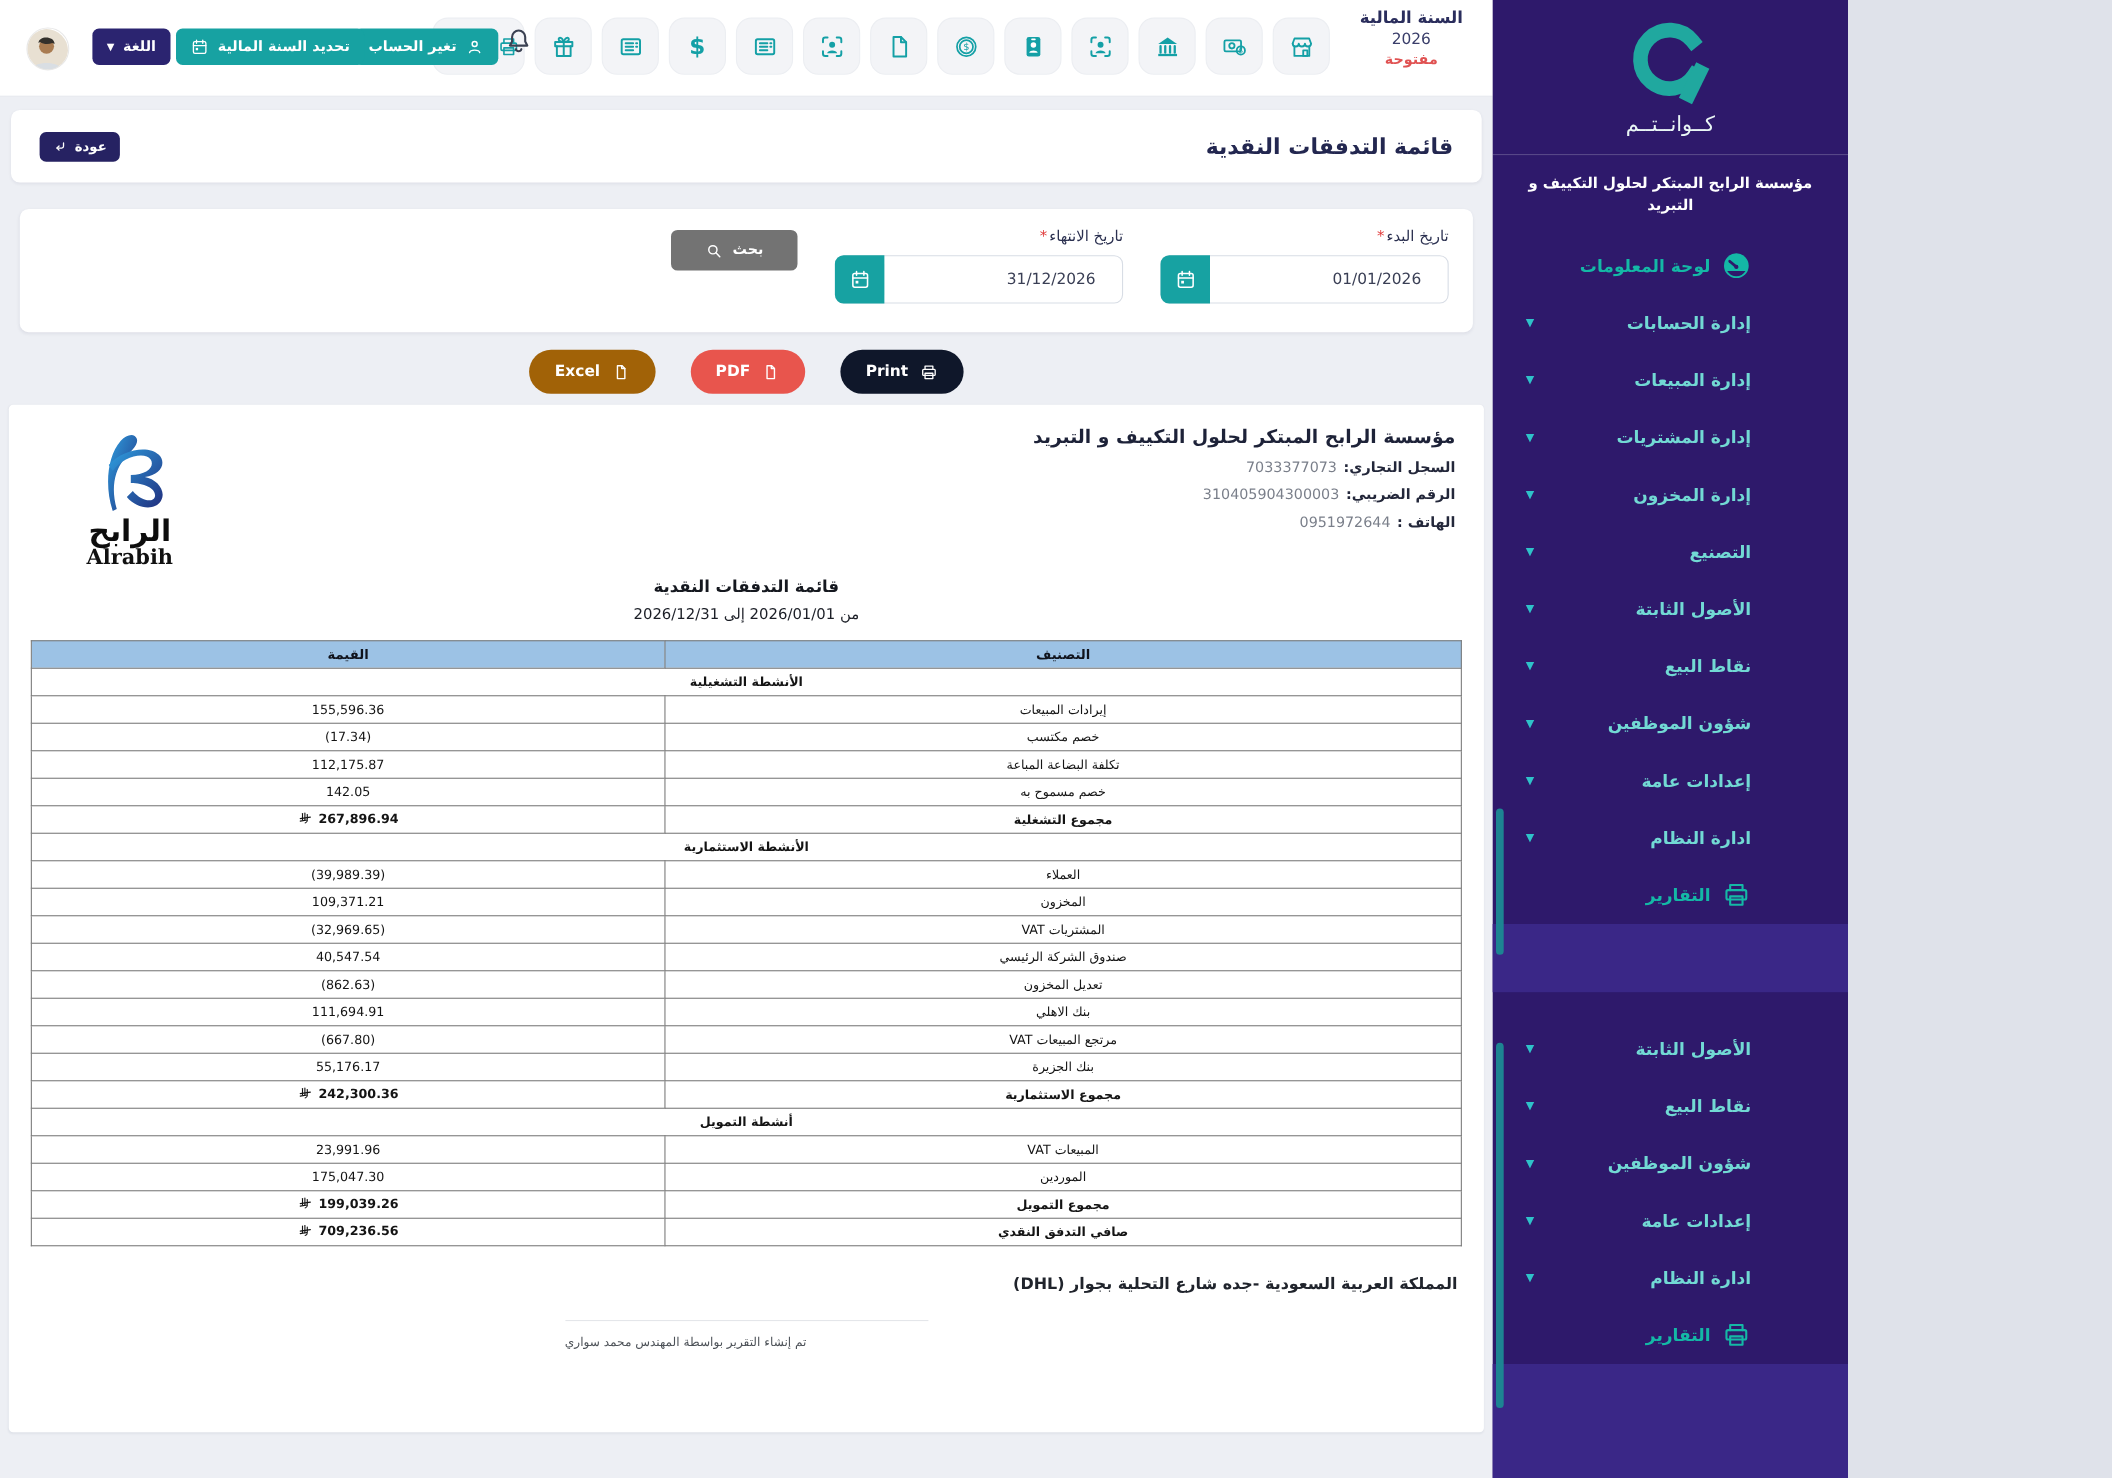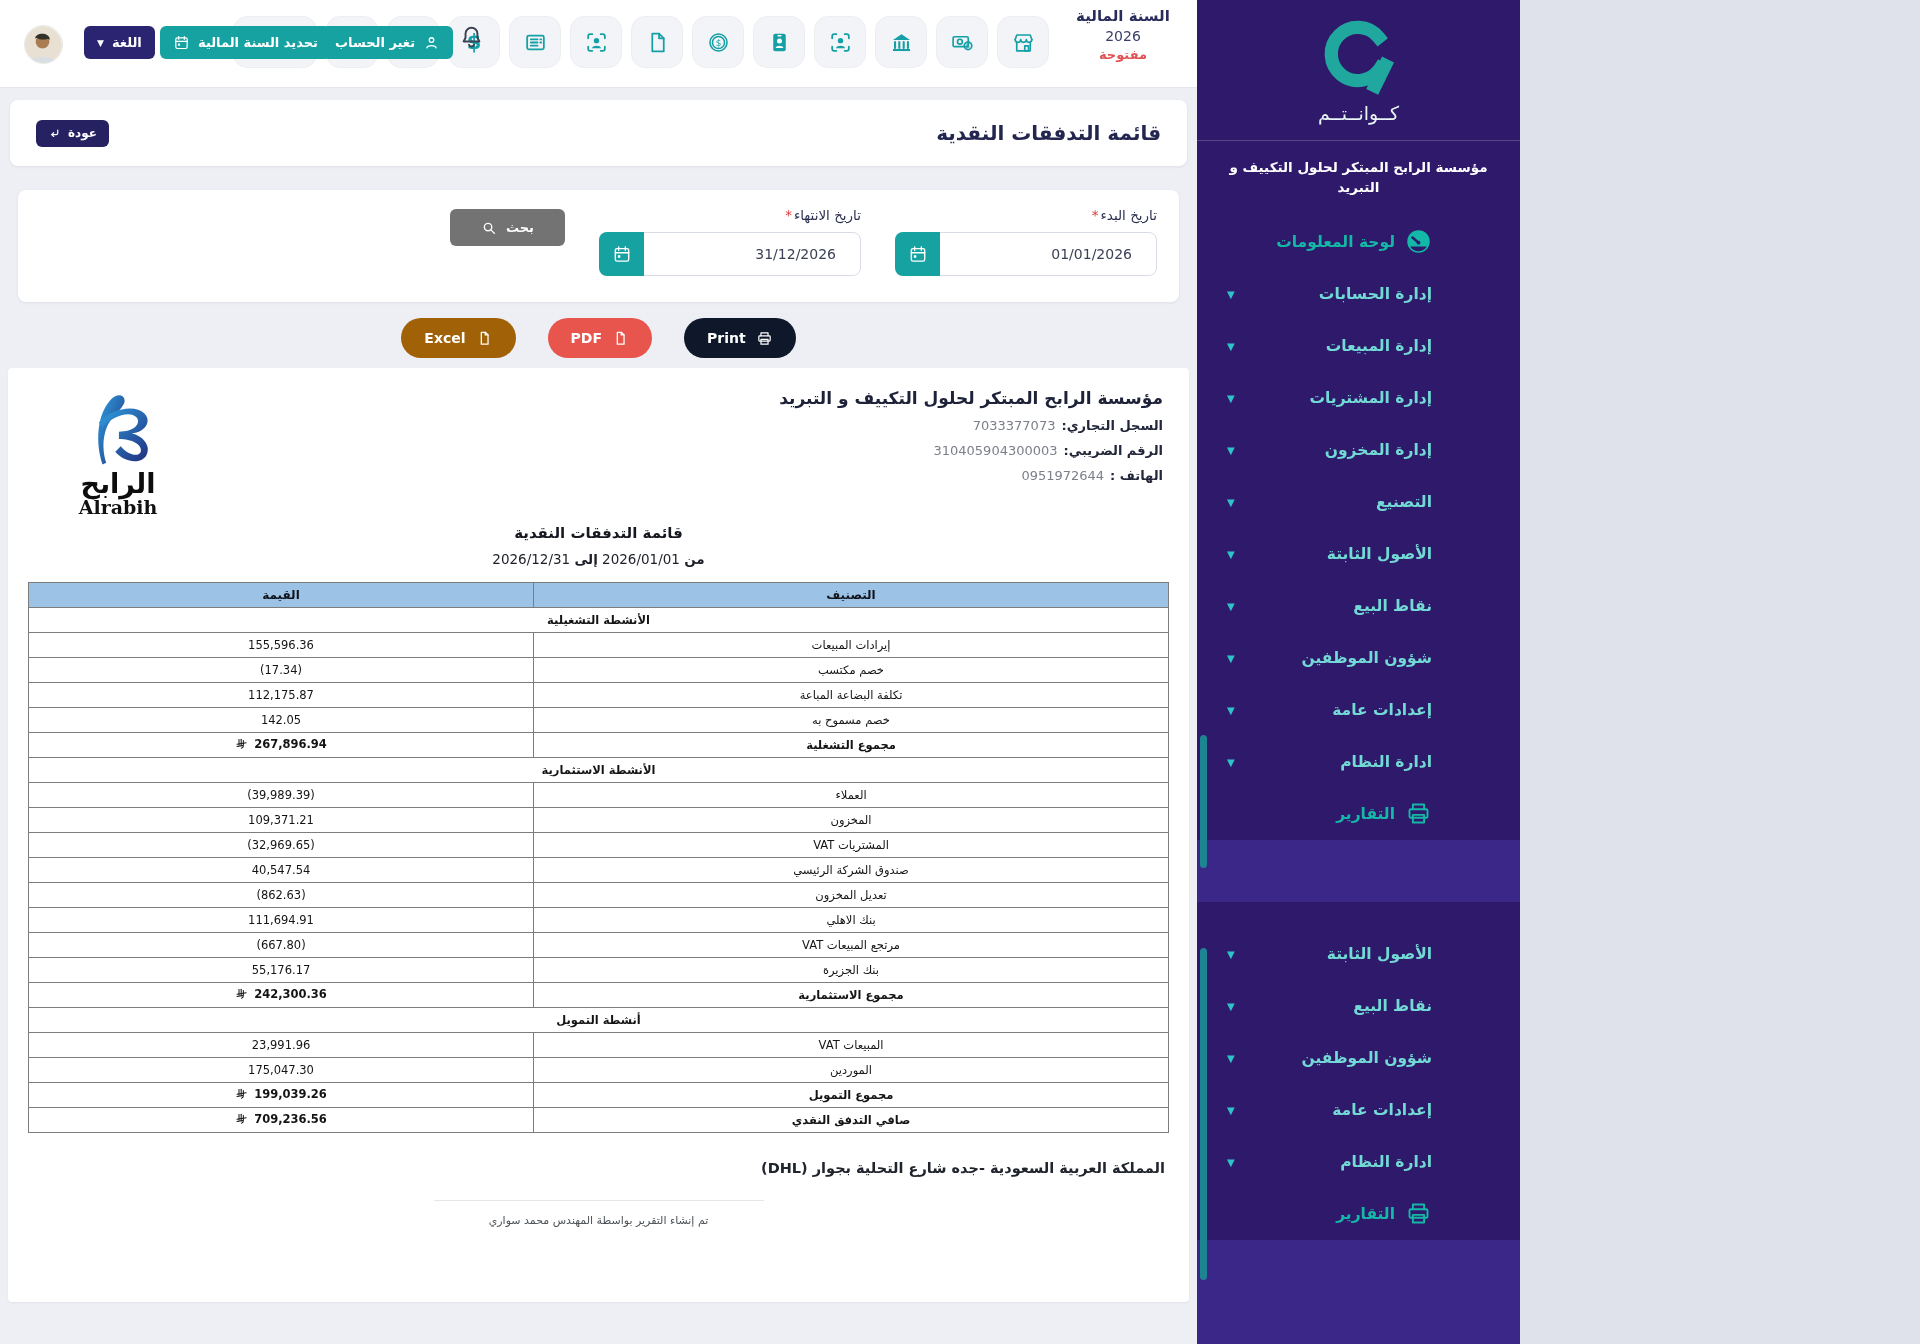--- a/index.html
+++ b/index.html
@@ -1,18 +1,18 @@
 <!DOCTYPE html>
 <html lang="ar"><head>
 <meta charset="utf-8">
 <style>
   * { margin:0; padding:0; box-sizing:border-box; }
   html,body { background:#dfe2ea; }
   body { font-family:"DejaVu Sans", sans-serif; }
-  .stage { position:relative; width:1520px; height:1344px; background:#edeff4; overflow:hidden; direction:rtl; }
+  .stage { position:relative; width:1680px; height:1344px; background:#edeff4; overflow:hidden; direction:rtl; }
 
   
   .sidebar { position:absolute; top:0; right:0; width:323px; height:1344px; background:#2e196b; display:flex; flex-direction:column; }
   .logo-area { padding-top:16px; display:flex; flex-direction:column; align-items:center; }
   .wordmark { margin-top:6px; color:#e9f6f5; font-size:19px; letter-spacing:2px; }
   .side-divider { height:1px; background:rgba(255,255,255,.2); margin-top:16px; }
   .side-company { padding:16px 10px 6px; text-align:center; color:#ffffff; font-weight:bold; font-size:13.5px; line-height:1.5; }
   .menu { padding-top:12px; }
   .menu-item { position:relative; display:flex; align-items:center; gap:10px; height:52px; padding:0 88px 0 40px; color:#72d9d4; font-weight:bold; font-size:15.5px; cursor:pointer; }
   .menu-item.white { color:#14b8a6; }
@@ -77,32 +77,32 @@
   .report-card { position:absolute; top:368px; left:8px; right:8px; height:934px; background:#fff; border-radius:4px; box-shadow:0 1px 2px rgba(25,35,65,.06); padding:12px 14px 0; }
   .rep-head { display:flex; justify-content:space-between; align-items:flex-start; padding:8px 12px 0 26px; }
   .rep-company { font-size:17px; font-weight:bold; color:#1d2238; }
   .rep-line { margin-top:10px; font-size:13px; text-align:right; color:#23273a; }
   .rep-line .lv { color:#7a7f8a; margin-right:6px; }
   .rep-logo { width:140px; text-align:center; margin-right:14px; }
   .logo-ar { font-size:27px; font-weight:bold; color:#0d0d0d; line-height:1; margin-top:-4px; }
   .logo-en { font-family:"DejaVu Serif", serif; font-size:19px; font-weight:bold; color:#111; line-height:1.1; }
   .rep-title { text-align:center; font-size:15px; font-weight:bold; color:#15181f; margin-top:6px; }
   .rep-period { text-align:center; font-size:13.5px; color:#1c1f27; margin-top:9px; }
-  .rep-period b { font-weight:bold; }
+  .rep-period b { font-weight:normal; }
 
   table.cf { width:calc(100% - 12px); margin:15px auto 0; border-collapse:collapse; table-layout:fixed; }
   .cf td { border:1px solid #7d7d7d; height:25px; padding:1px 6px; font-size:11.5px; color:#141414; text-align:center; vertical-align:middle;margin-left:44px; }
   .cf thead td { background:#9cc2e5; font-weight:bold; font-size:12px; color:#10131c; }
   .cf .sec { font-weight:bold; }
   .cf .bold { font-weight:bold; }
   .valwrap { display:inline-flex; align-items:center; gap:6px; direction:ltr; }
   .riyal { width:13px; height:13px; }
 
   .rep-address { text-align:right; font-weight:bold; font-size:14.5px; color:#20242c; padding:27px 10px 0; }
-  .rep-caption { width:330px; margin:24px auto 0; border-top:1px solid #e4e6ea; padding-top:13px; text-align:center; font-size:11px; color:#4d5258; }
+  .rep-caption { width:330px; margin:24px auto 0; border-top:1px solid #e4e6ea; padding-top:13px; text-align:left; font-size:11px; color:#4d5258; }
 
   .hidden-defs { position:absolute; width:0; height:0; overflow:hidden; }
 </style>
 </head>
 <body>
 
 <svg class="hidden-defs" aria-hidden="true">
   <defs>
     <symbol id="i-printer" viewBox="0 0 24 24" fill="none" stroke="currentColor" stroke-width="1.7" stroke-linecap="round" stroke-linejoin="round">
       <path d="M7 8.2V4h10v4.2"></path>

